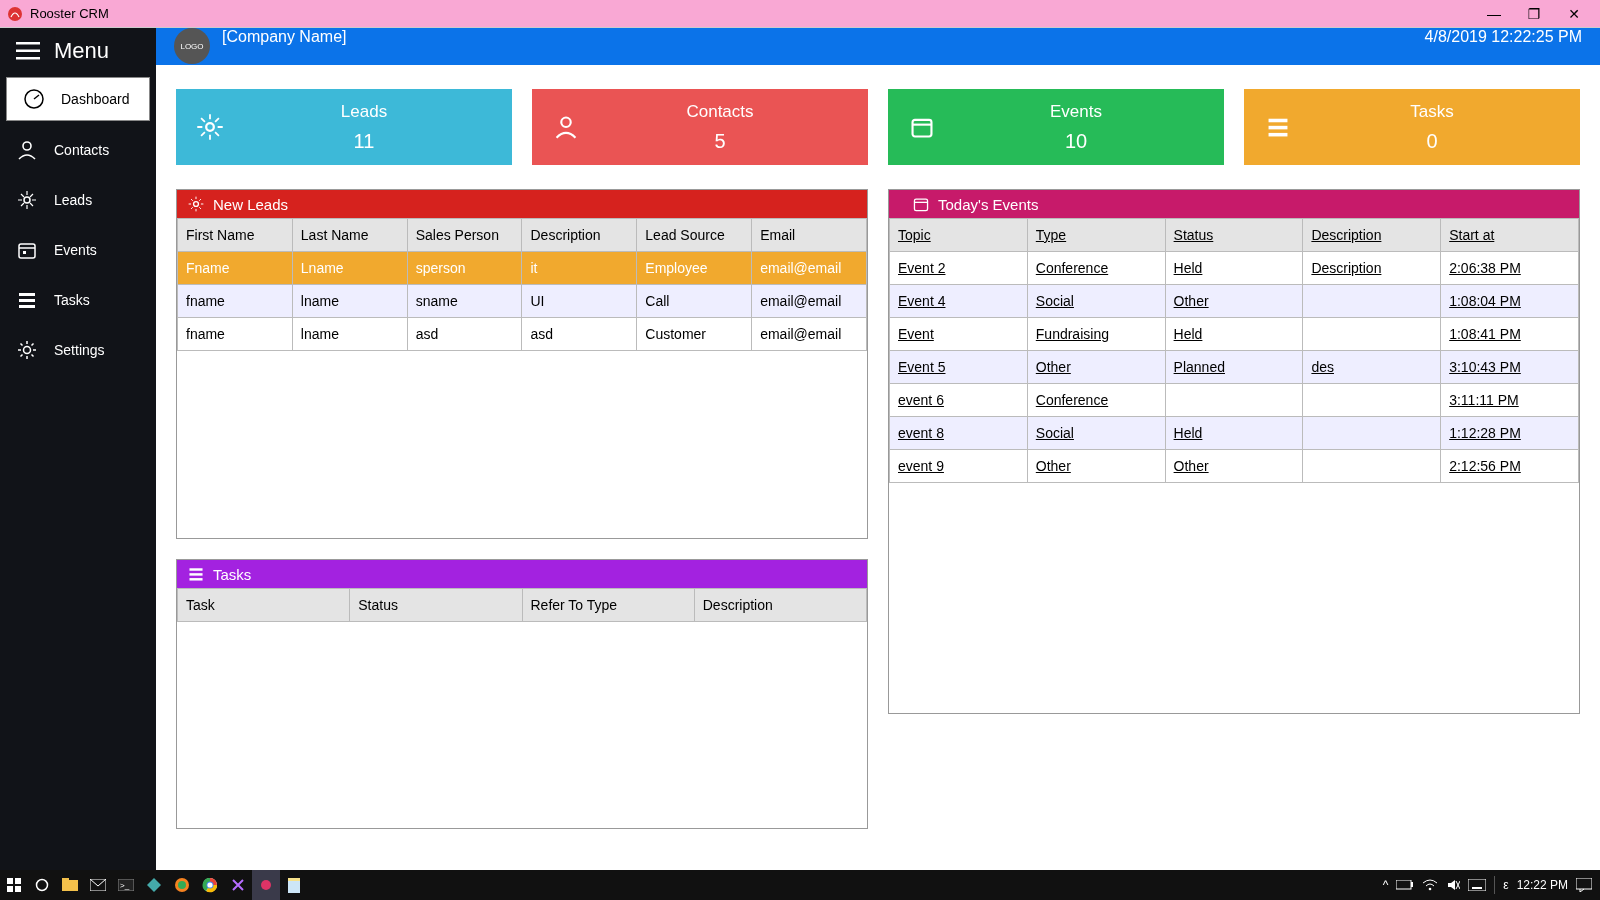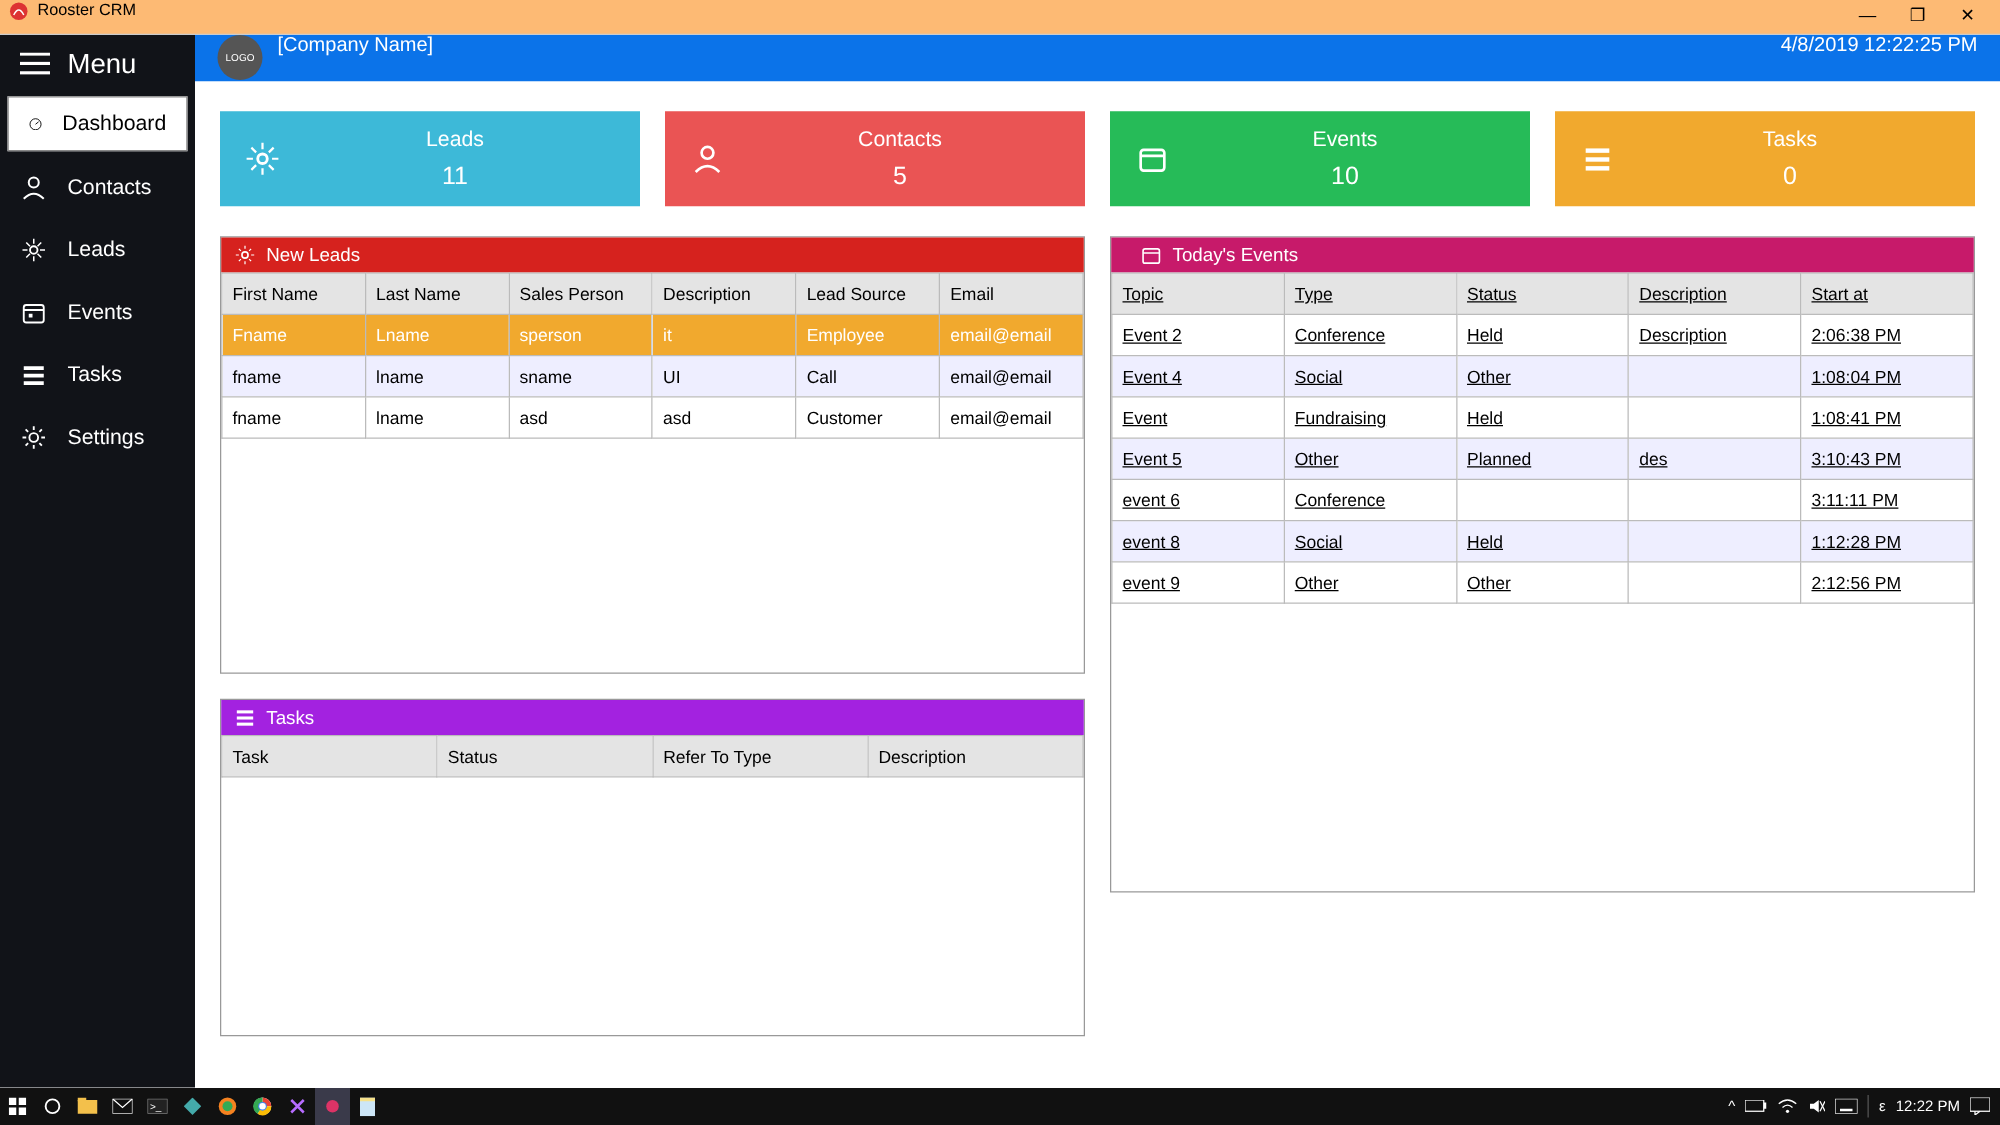--- a/index.html
+++ b/index.html
@@ -1,27 +1,27 @@
 <!DOCTYPE html>
 <html><head>
 <meta charset="utf-8">
 <style>
   * { box-sizing: border-box; margin: 0; padding: 0; }
   html, body { width: 1600px; height: 900px; font-family: "Segoe UI", Arial, sans-serif; font-size: 14px; background: #fff; overflow: hidden; }
   
-  .titlebar { display:flex; height:28px; background:#fdba74; border-bottom:1px solid #ccc; padding:0 6px; font-size:13px; }
+  .titlebar { display:flex; align-items:center; height:28px; background:#f9a8d4; border-bottom:1px solid #ccc; padding:0 6px; font-size:13px; }
   .titlebar .app-icon { width:18px; height:18px; margin-right:6px; }
   .titlebar .spacer { flex:1; }
   .titlebar .win-btn { width:40px; text-align:center; font-size:14px; padding:4px 0; }
   
   .app { display:flex; height:calc(100% - 28px - 30px);  }
   .sidebar { width:156px; background:#111318; color:#fff; display:flex; flex-direction:column; }
   .sidebar .menu-head { display:flex; align-items:center; gap:14px; height:45px; padding:0 16px; font-size:22px; }
   .sidebar .menu-head .ham { width:24px; height:18px; display:inline-block; }
-  .sidebar .item { display:flex; align-items:center; gap:16px; height:50px; padding:0 16px; font-size:17px; cursor:pointer; }
+  .sidebar .item { display:flex; align-items:center; gap:16px; height:50px; padding:0 16px; font-size:14px; cursor:pointer; }
   .sidebar .item.active { background:#fff; color:#000; border:1px solid #888; margin:4px 6px; height:44px;}
   .sidebar .item .icon { width:22px; height:22px; display:inline-flex; align-items:center; justify-content:center; }
   
   .header { height:37px; background:#0b73e9; color:#fff; display:flex; align-items:flex-start; padding:0 18px; font-size:16px; }
   .header .logo { width:36px; height:36px; border-radius:50%; background:#555; color:#fff; display:inline-flex; align-items:center; justify-content:center; font-size:8px; margin-right:12px;}
   .header .spacer { flex:1; }
   
   .main { flex:1; display:flex; flex-direction:column; }
   .content { flex:1; padding:24px 20px; overflow:auto; }
   .cards { display:flex; gap:20px; margin-bottom:24px; }

